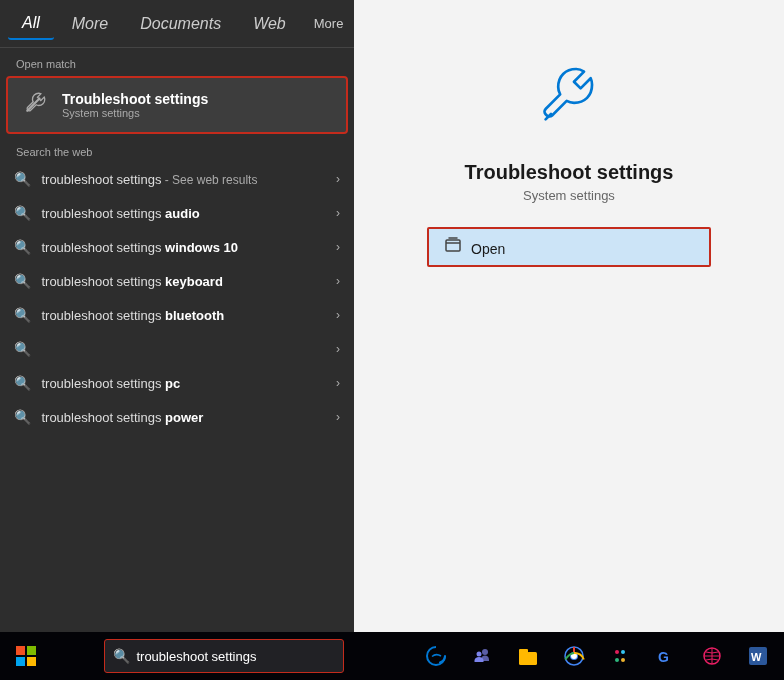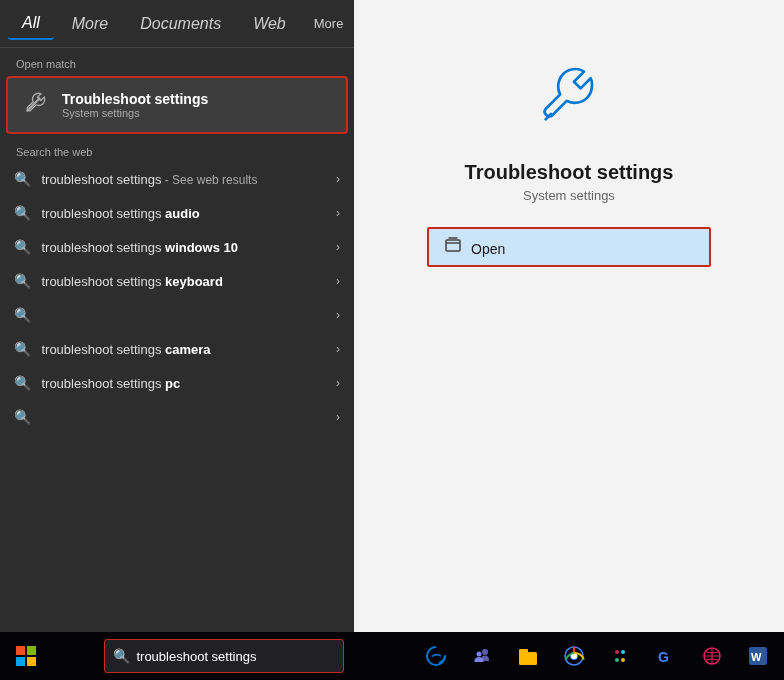--- a/index.html
+++ b/index.html
@@ -374,37 +374,38 @@
       </div>
 
       <div class="search-item">
         <span class="search-icon-sm">🔍</span>
         <span class="item-text">troubleshoot settings <b>keyboard</b></span>
         <span class="chevron">›</span>
       </div>
 
       <div class="search-item">
         <span class="search-icon-sm">🔍</span>
-        <span class="chevron">›</span>
-      </div>
-
-      <div class="search-item">
-        <span class="search-icon-sm">🔍</span>
-        <span class="item-text">troubleshoot settings <b>camera</b></span>
+        <span class="item-text">troubleshoot settings <b>bluetooth</b></span>
+        <span class="chevron">›</span>
+      </div>
+
+      <div class="search-item">
+        <span class="search-icon-sm">🔍</span>
         <span class="chevron">›</span>
       </div>
 
       <div class="search-item">
         <span class="search-icon-sm">🔍</span>
         <span class="item-text">troubleshoot settings <b>pc</b></span>
         <span class="chevron">›</span>
       </div>
 
       <div class="search-item">
         <span class="search-icon-sm">🔍</span>
+        <span class="item-text">troubleshoot settings <b>power</b></span>
         <span class="chevron">›</span>
       </div>
 
     </div>
   </div>
 
   <div class="right-panel">
     <div class="right-icon">
       <svg class="wrench-svg" viewBox="0 0 80 80" fill="none" xmlns="http://www.w3.org/2000/svg">
         <path d="M48 10 C36 10 28 18 28 30 C28 33 28.8 35.8 30.2 38.2 L14 54.4 C12.4 56 12.4 58.6 14 60.2 L15.4 61.6 C17 63.2 19.6 63.2 21.2 61.6 L37.4 45.4 C39.8 46.8 42.6 47.6 45.6 47.6 C57.6 47.6 65.6 39.6 65.6 27.6 C65.6 25 65.1 22.5 64.1 20.3 L52.9 31.5 L45.5 24.1 L56.7 12.9 C54.5 11.4 51.4 10 48 10 Z" stroke="#0078d4" stroke-width="3" fill="none" stroke-linejoin="round"></path>

